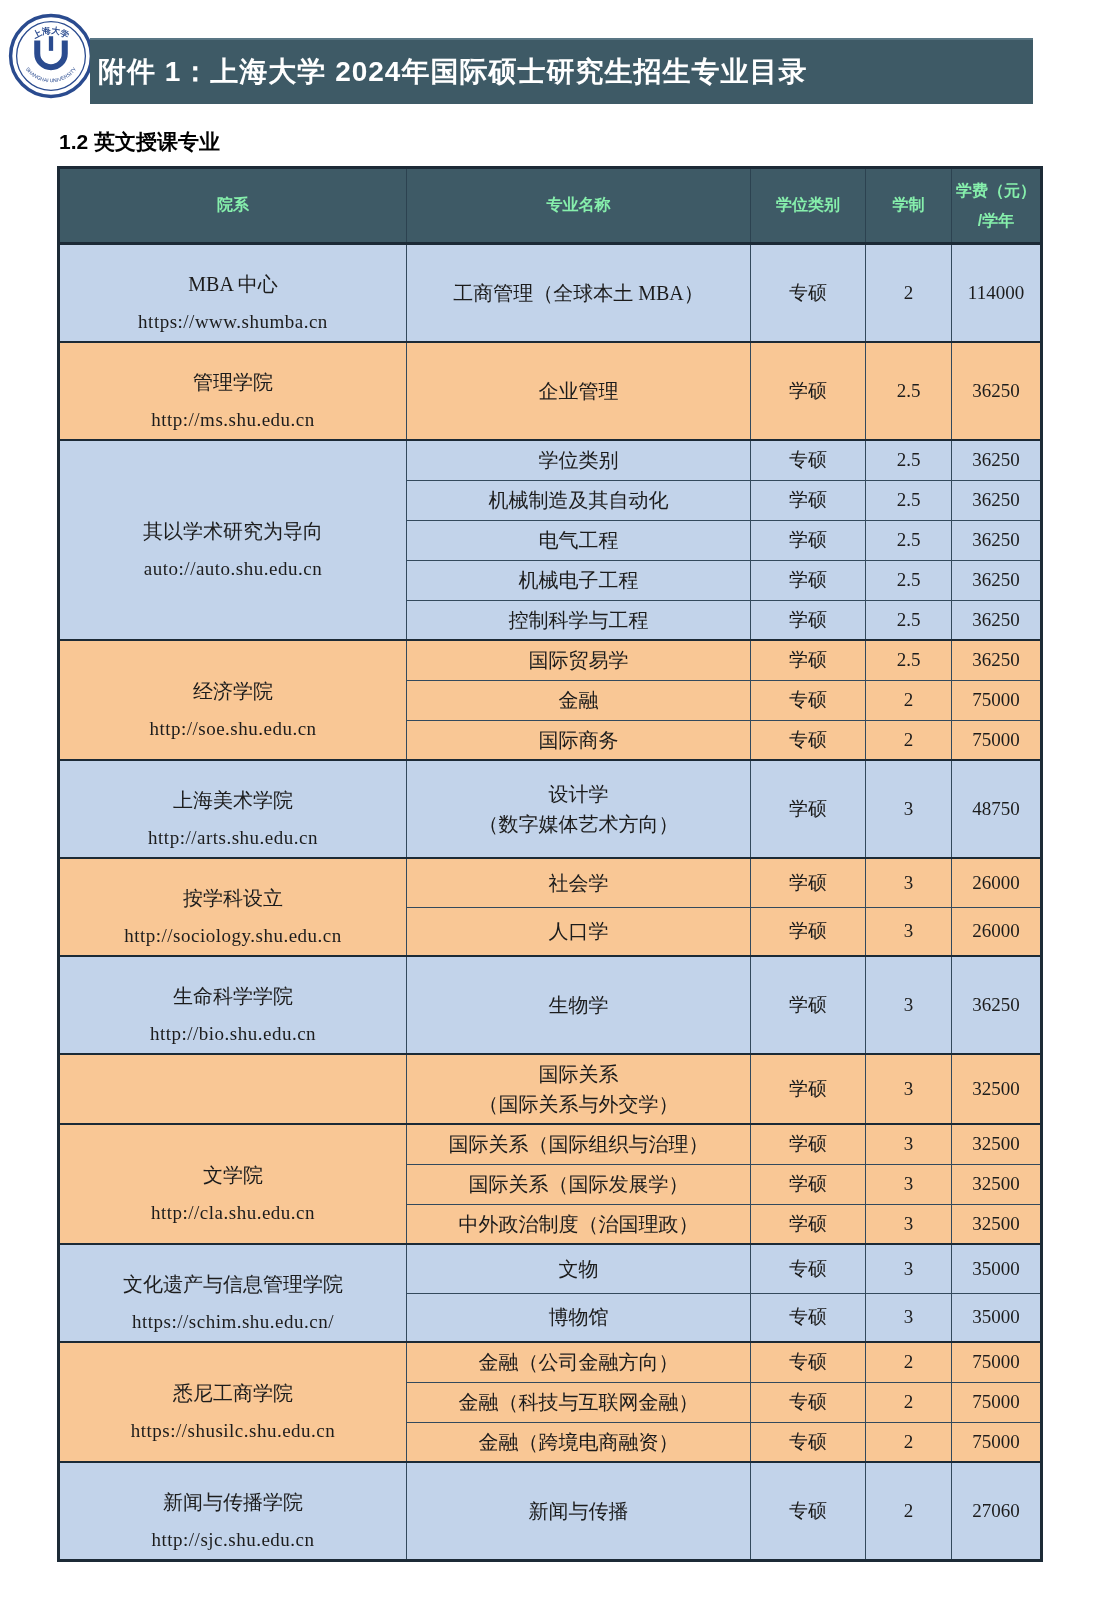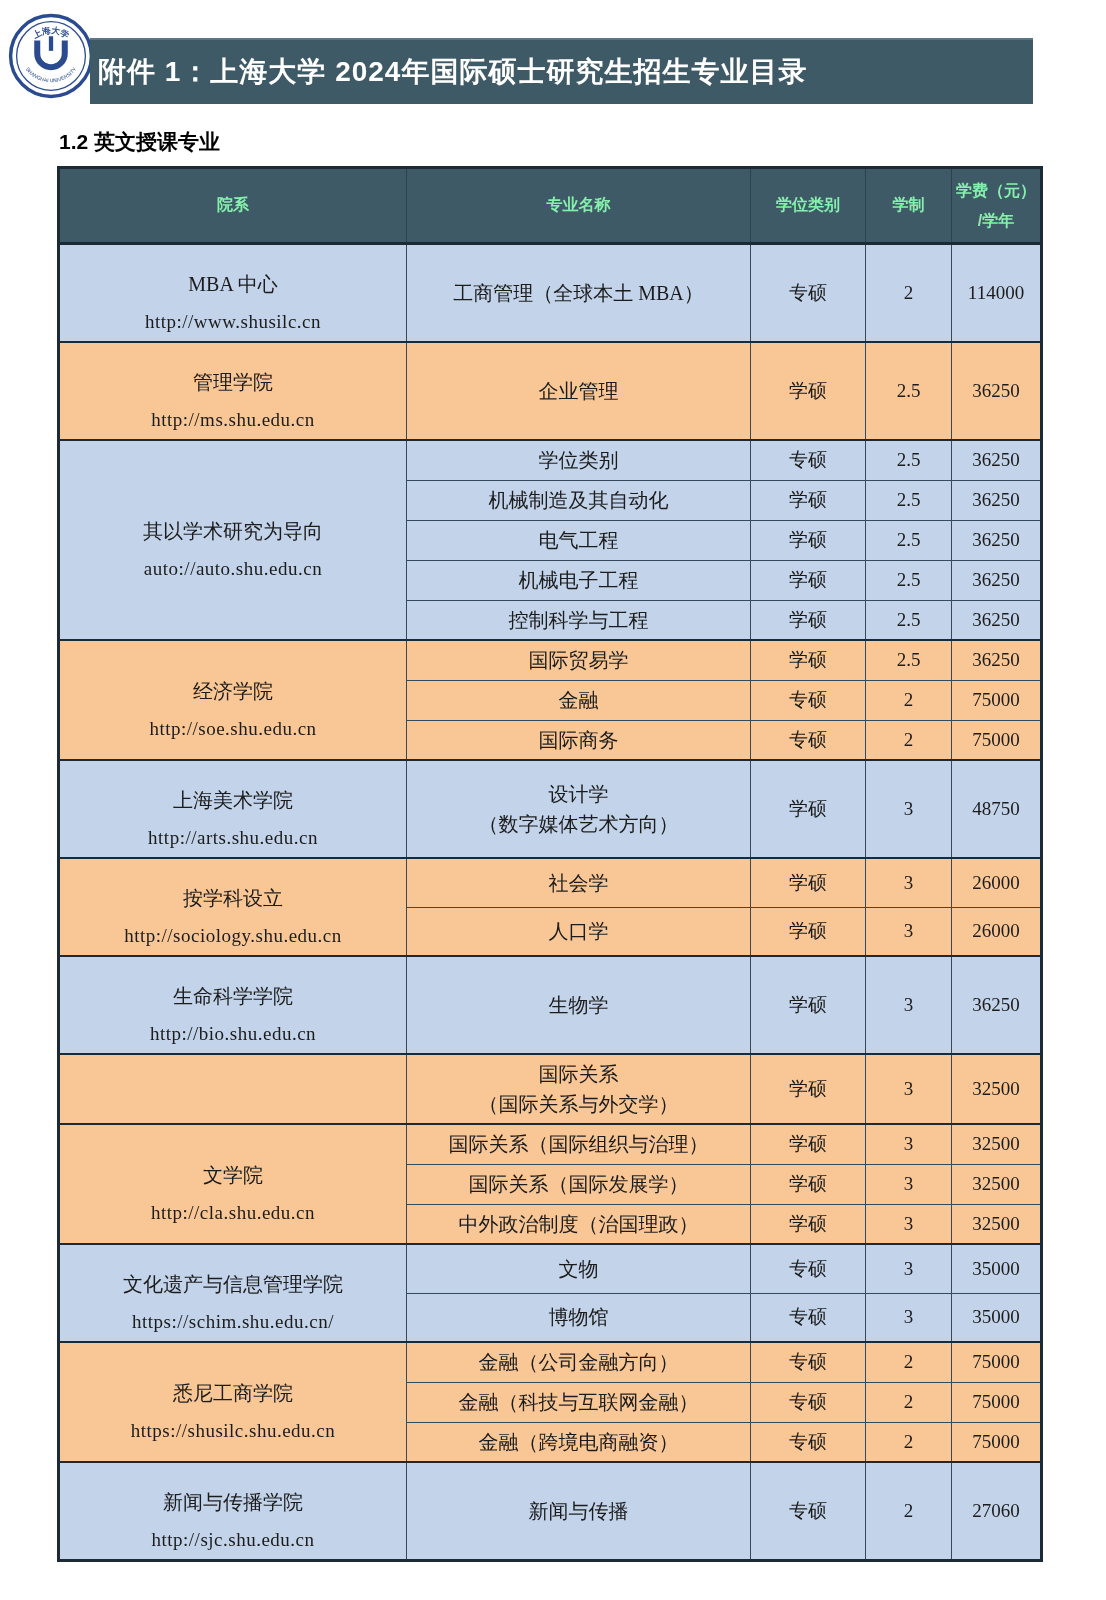--- a/index.html
+++ b/index.html
@@ -136,21 +136,21 @@
         <th>
           <div class="fee-line">学费（元）</div>
           <div class="fee-line">/学年</div>
         </th>
       </tr>
     </thead>
     <tbody id="catalog-body">
         <tr class="group-start">
           <td class="cell-college bg-blue" rowspan="1">
             <div class="college-name">MBA 中心</div>
-            <div class="college-url">http://www.shusilc.cn</div>
+            <div class="college-url">https://www.shumba.cn</div>
           </td>
           <td class="cell-program bg-blue">
             <div class="prog-line">工商管理（全球本土 MBA）</div>
           </td>
           <td class="cell-degree bg-blue">专硕</td>
           <td class="cell-duration bg-blue">2</td>
           <td class="cell-fee bg-blue">114000</td>
         </tr>
         <tr class="group-start">
           <td class="cell-college bg-orange" rowspan="1">

